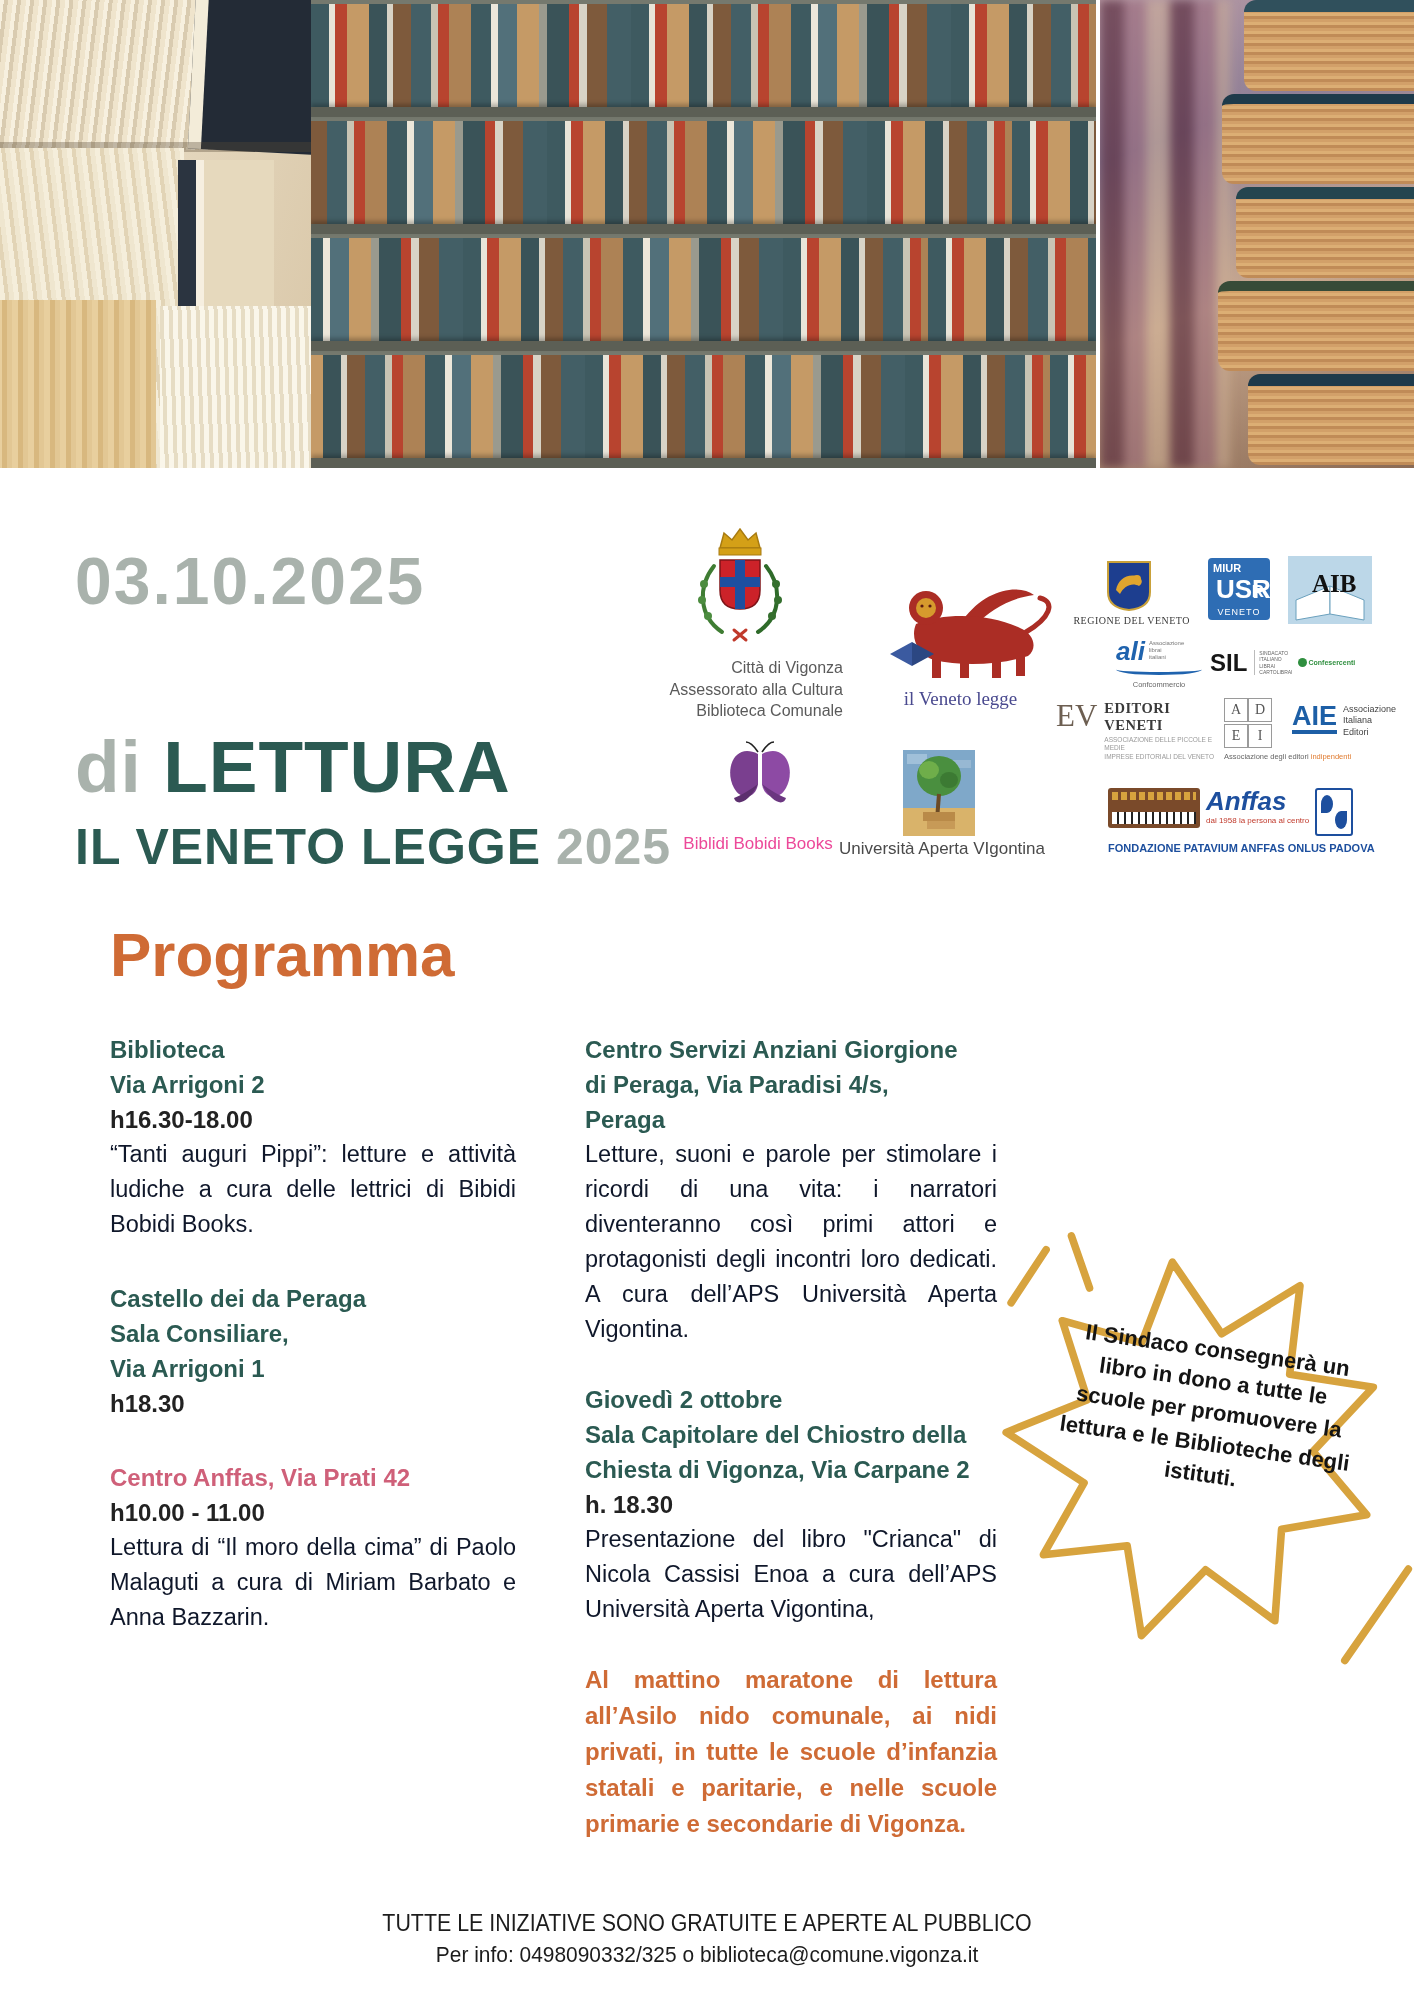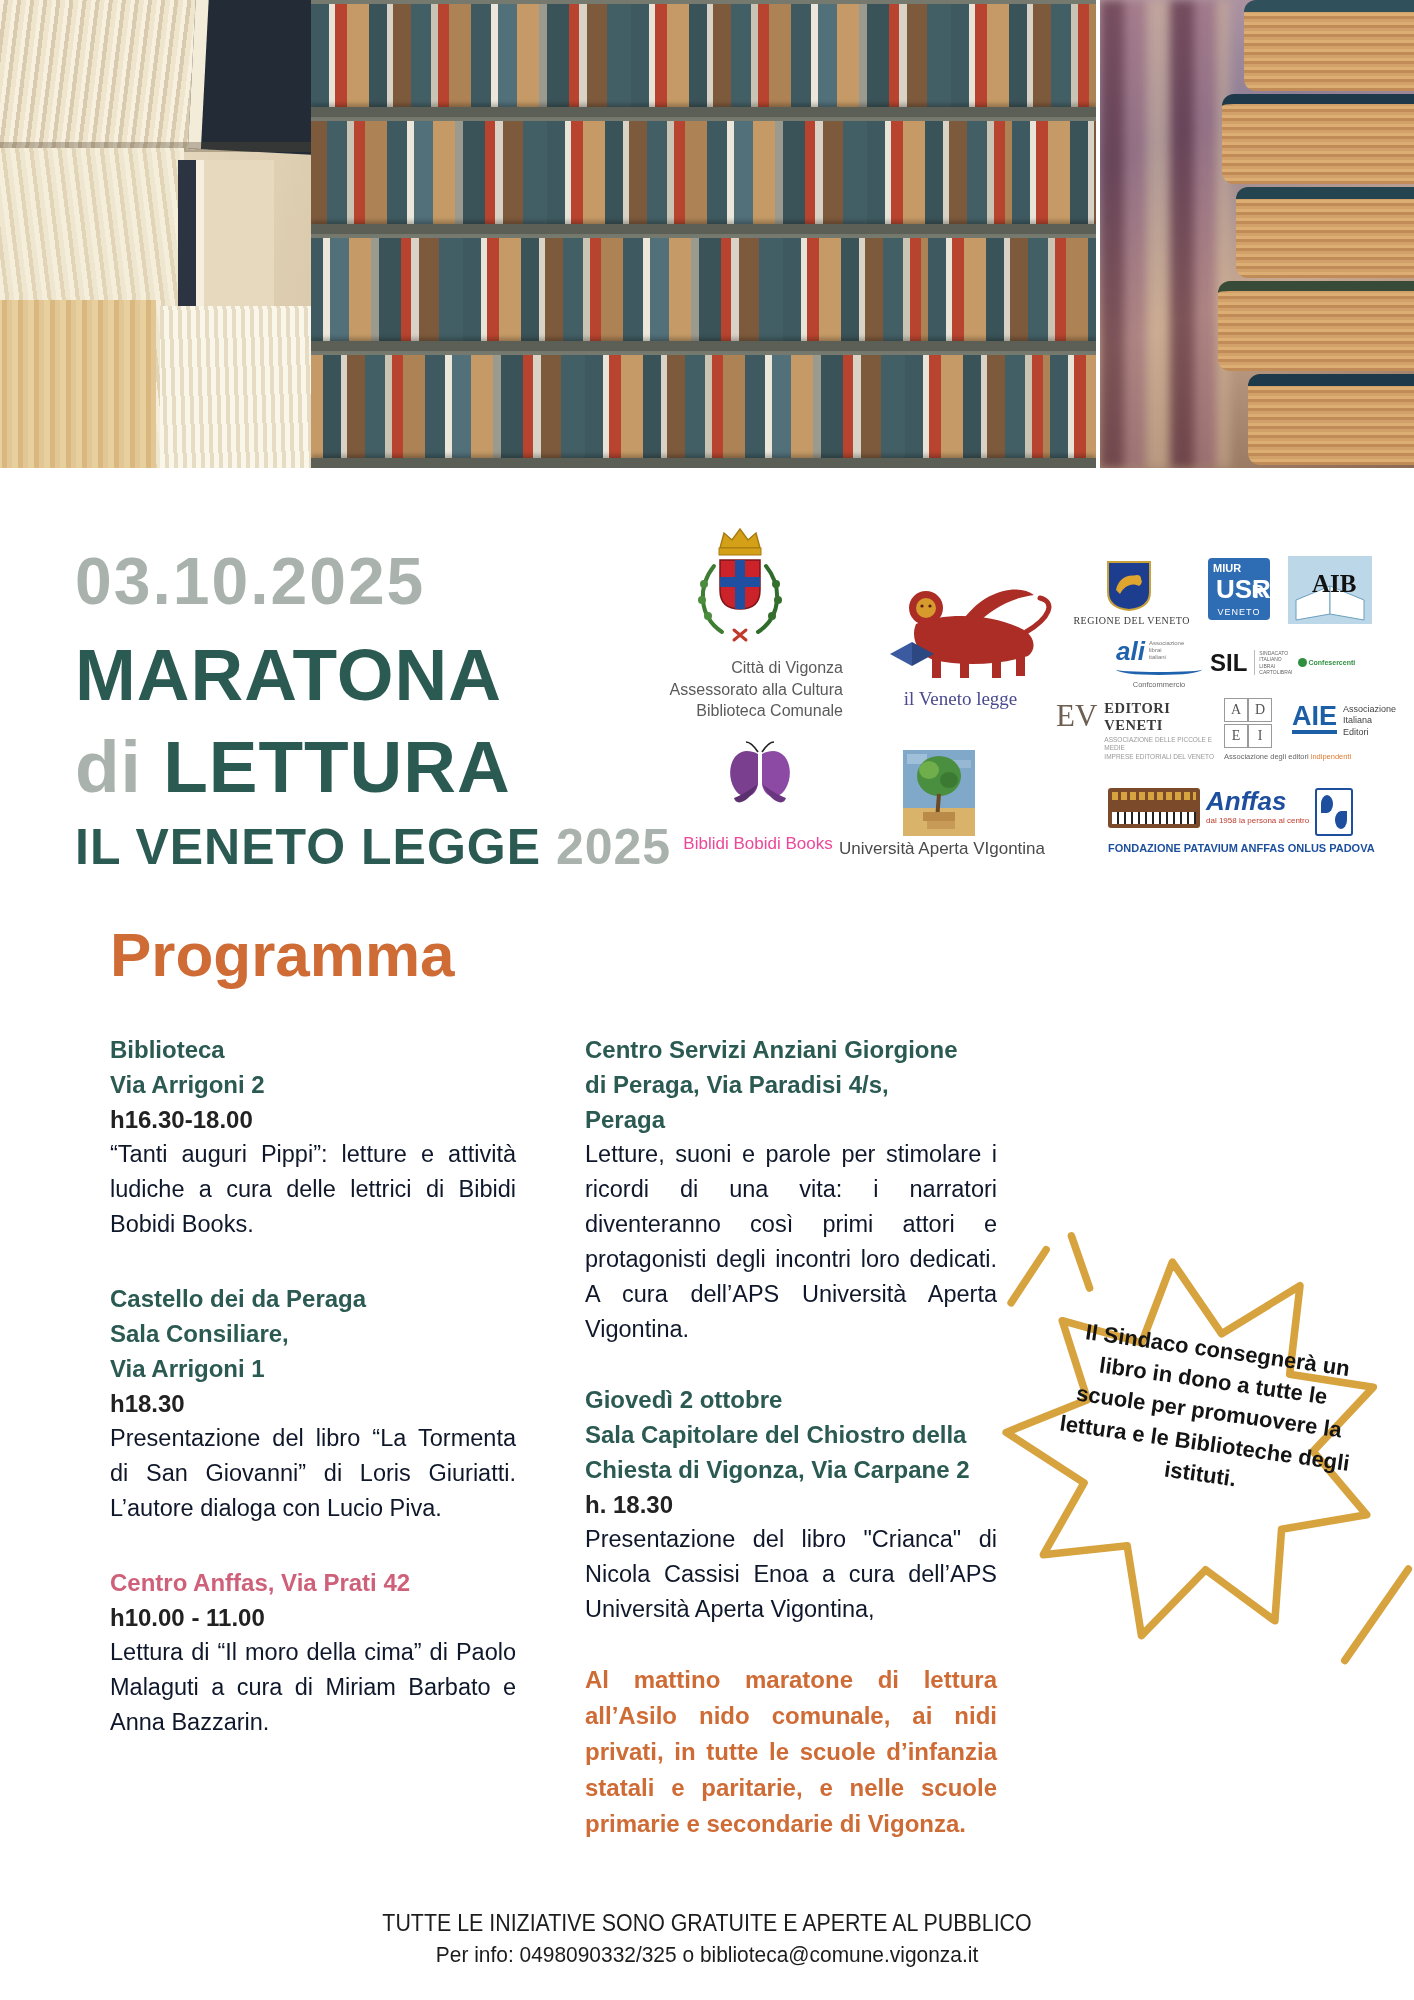--- a/index.html
+++ b/index.html
@@ -180,21 +180,20 @@
         <div class="bk bk1"></div>
         <div class="bk bk2"></div>
         <div class="bk bk3"></div>
         <div class="bk bk4"></div>
         <div class="bk bk5"></div>
       </div>
     </div>
   </div>
 
   <div class="t date">03.10.2025</div>
-  <div class="t t1">MARATONA</div>
   <div class="t t2"><span class="dim">di</span><span> LETTURA</span></div>
   <div class="t t3"><span>IL VENETO LEGGE </span><span class="dim">2025</span></div>
 
   <svg class="lg" style="left:690px;top:524px;" width="100" height="128" viewBox="0 0 100 128">
     <path d="M30,24 L70,24 L66,9 L58,16 L50,5 L42,16 L34,9 Z" fill="#d4a017" stroke="#a87b10" stroke-width="1.5"></path>
     <rect x="29" y="24" width="42" height="7" fill="#d4a017" stroke="#a87b10"></rect>
     <path d="M30,36 h40 v30 q0,19 -20,19 q-20,0 -20,-19 Z" fill="#cc2229" stroke="#7e1418" stroke-width="1.5"></path>
     <rect x="45" y="36" width="10" height="49" fill="#1e4fa0"></rect>
     <rect x="30" y="53" width="40" height="10" fill="#1e4fa0"></rect>
     <path d="M24,42 C8,62 8,92 32,108" stroke="#3f7d33" stroke-width="4" fill="none" stroke-linecap="round"></path>
@@ -351,21 +350,20 @@
       <div class="venue prewrap">Biblioteca
 Via Arrigoni 2</div>
       <div class="time">h16.30-18.00</div>
       <div class="body-txt">“Tanti auguri Pippi”: letture e attività ludiche a cura delle lettrici di Bibidi Bobidi Books.</div>
     </div>
     <div class="event">
       <div class="venue prewrap">Castello dei da Peraga
 Sala Consiliare,
 Via Arrigoni 1</div>
       <div class="time">h18.30</div>
-      <div class="body-txt">Presentazione del libro “La Tormenta di San Giovanni” di Loris Giuriatti. L’autore dialoga con Lucio Piva.</div>
     </div>
     <div class="event">
       <div class="venue pink prewrap">Centro Anffas, Via Prati 42</div>
       <div class="time">h10.00 - 11.00</div>
       <div class="body-txt">Lettura di “Il moro della cima” di Paolo Malaguti a cura di Miriam Barbato e Anna Bazzarin.</div>
     </div>
   </div>
 
   <div class="col col-right">
     <div class="event">

